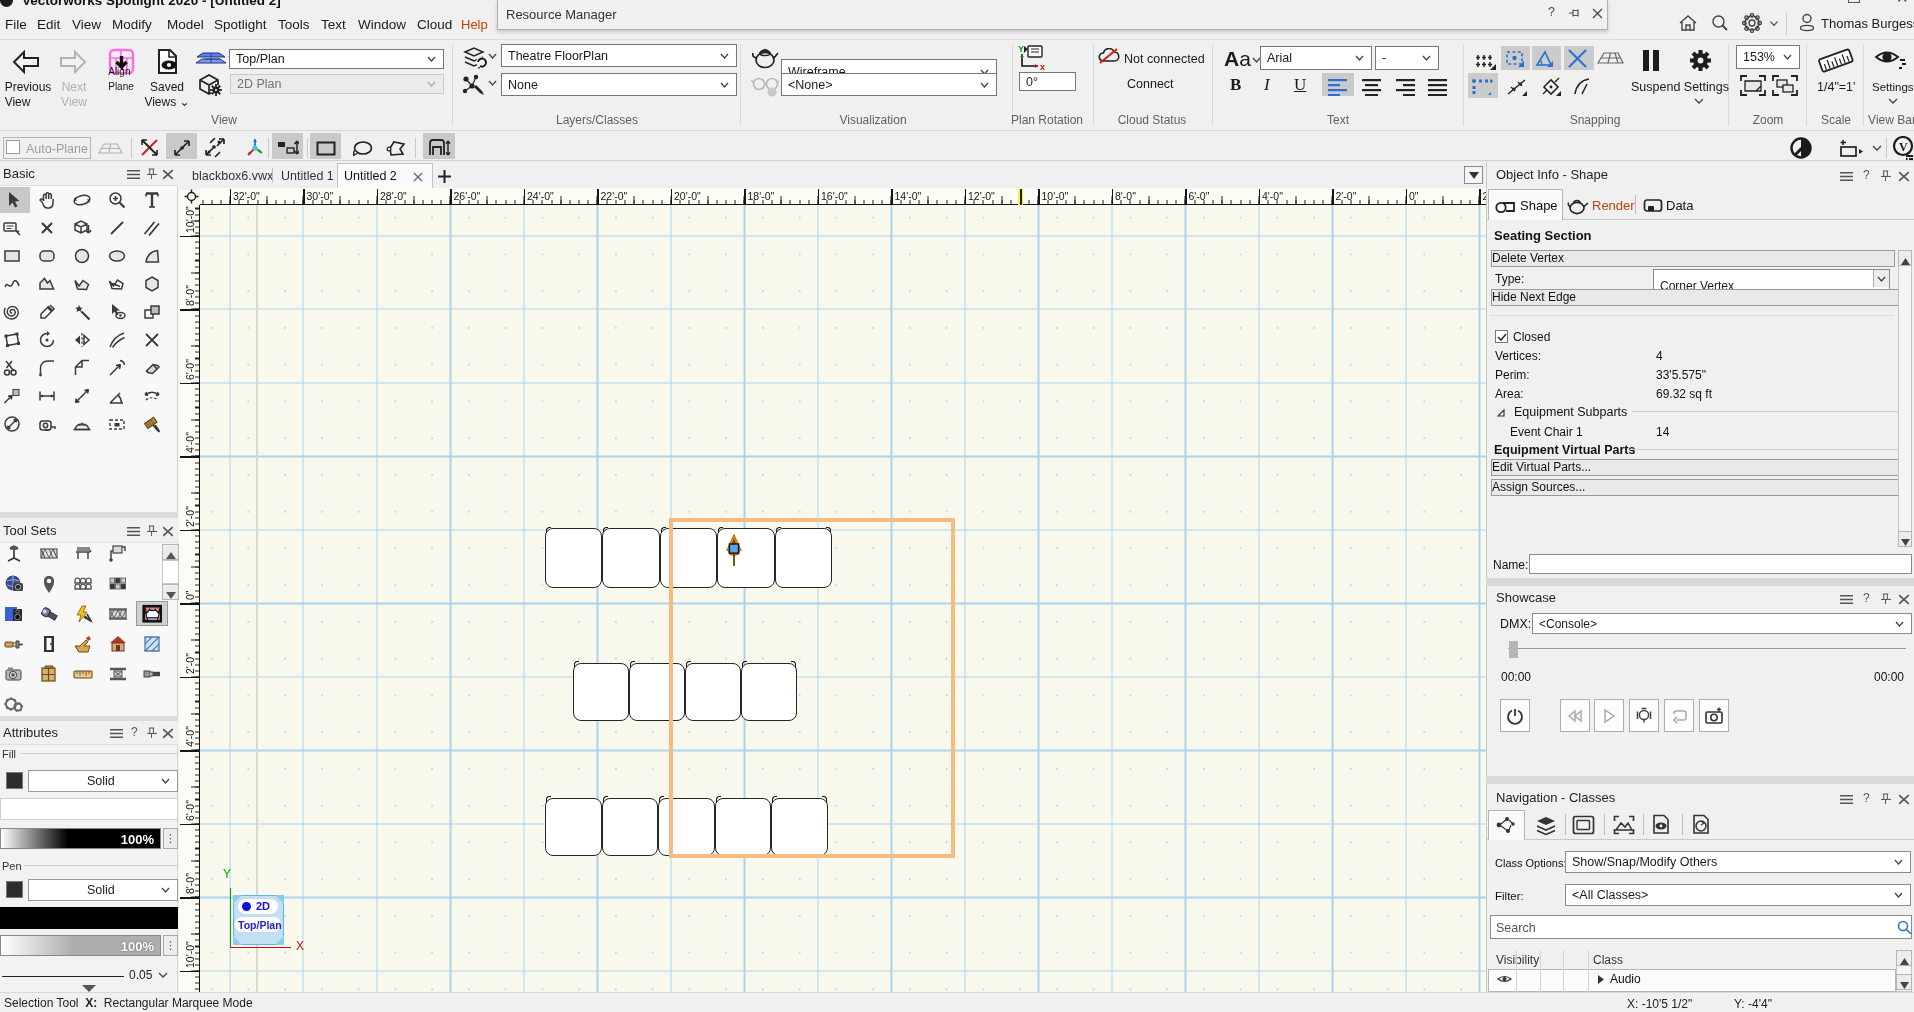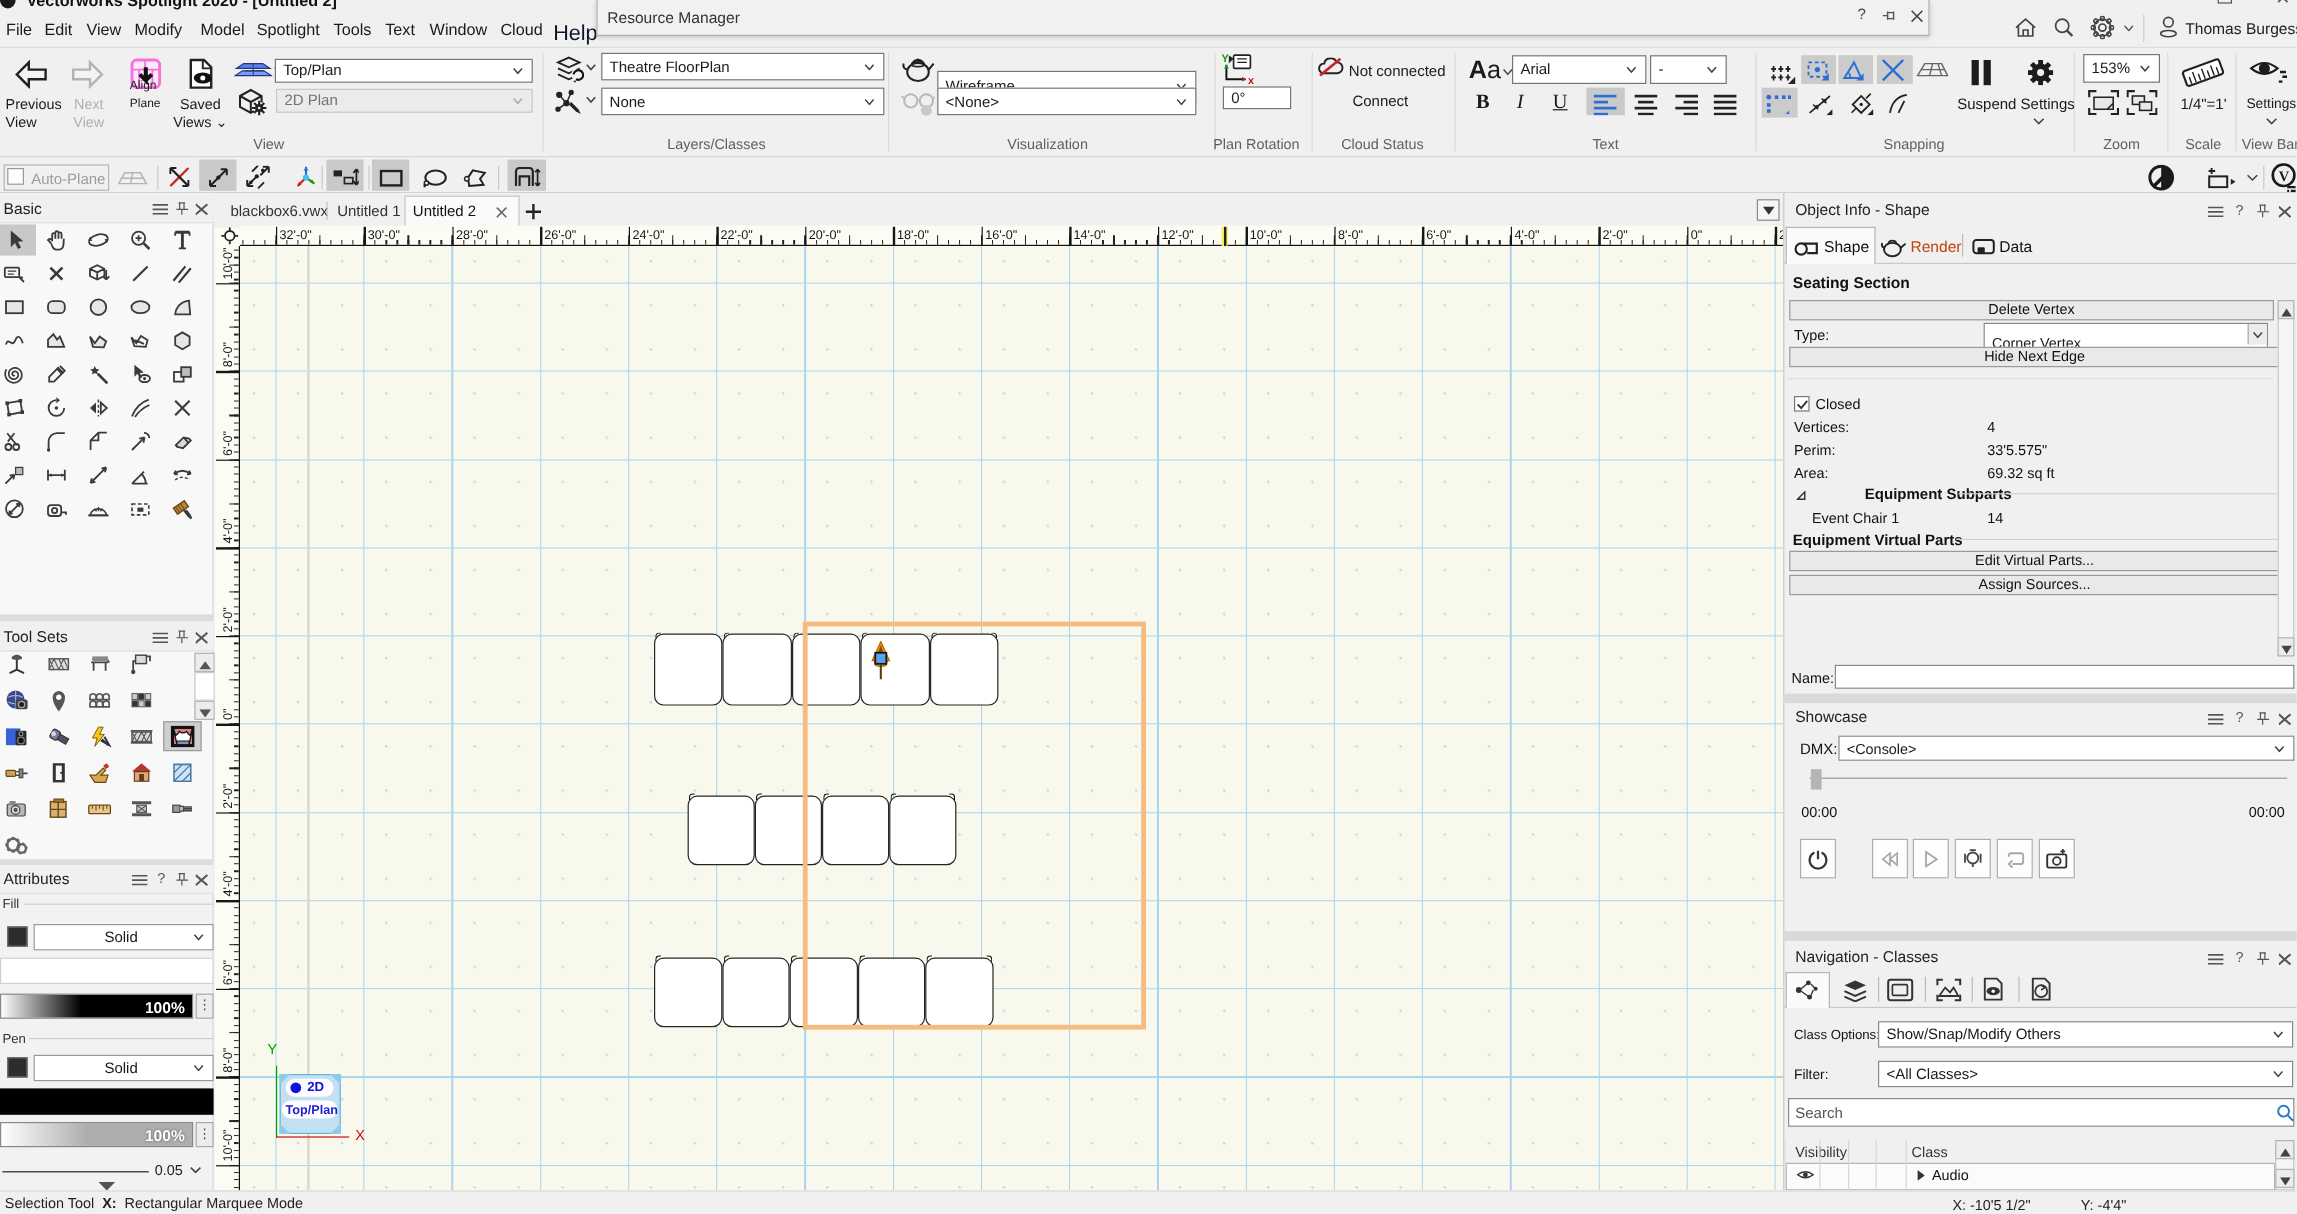--- a/index.html
+++ b/index.html
@@ -10,39 +10,39 @@
 .combo span{position:absolute;left:6px;top:50%;transform:translateY(-50%)}
 .cv{position:absolute;right:7px;top:50%;transform:translateY(-50%);width:9px;height:6px}
 .cv svg{display:block}
 .tick-t{position:absolute;width:1.5px;background:#161616}
 .tick-l{position:absolute;height:1.5px;background:#161616}
 .rlab{position:absolute;font-size:10.5px;color:#161616;white-space:nowrap}
 .chair{position:absolute;background:#fff;border:1.8px solid #262626;border-radius:8px}
 .hook{position:absolute;width:5px;height:5.5px;border-left:1.4px solid #111;border-top:1.4px solid #111;border-top-left-radius:3.5px}
 .mb-sel{position:absolute;background:#c9c9c9;top:133px;height:26px}
 .snap-sel{position:absolute;background:#cbcbcb}
-.obtn{position:absolute;left:1491px;width:409px;height:17px;background:#e9e9e9;border:1px solid #999;font-size:12px;text-align:center;line-height:15px;color:#111}
+.obtn{position:absolute;left:1491px;width:409px;height:17px;background:#e9e9e9;border:1px solid #999;font-size:12px;line-height:15px;color:#111}
 .olab{position:absolute;font-size:12px;color:#111;white-space:nowrap}
 .sbarr{position:absolute;width:16px;height:16px;background:#ececec;border:1px solid #b5b5b5;text-align:center}
 </style></head><body>
 <div class="a" style="left:0px;top:-6px;width:13px;height:13px;border-radius:50%;background:#1a1a1a"></div>
 <div class="a" style="left:22px;top:-7px;font-size:13.5px;font-weight:bold;color:#111;white-space:nowrap">Vectorworks Spotlight 2020 - [Untitled 2]</div>
 <div class="a" style="left:1848px;top:-7px;width:12px;height:10px;border:1.4px solid #555"></div>
 <div class="a" style="left:1896px;top:-11px;font-size:15px;color:#555">✕</div>
 <div class="a" style="left:5px;top:17px;font-size:13.5px;color:#1a1a1a">File</div>
 <div class="a" style="left:37px;top:17px;font-size:13.5px;color:#1a1a1a">Edit</div>
 <div class="a" style="left:72px;top:17px;font-size:13.5px;color:#1a1a1a">View</div>
 <div class="a" style="left:112px;top:17px;font-size:13.5px;color:#1a1a1a">Modify</div>
 <div class="a" style="left:167px;top:17px;font-size:13.5px;color:#1a1a1a">Model</div>
 <div class="a" style="left:214px;top:17px;font-size:13.5px;color:#1a1a1a">Spotlight</div>
 <div class="a" style="left:278px;top:17px;font-size:13.5px;color:#1a1a1a">Tools</div>
 <div class="a" style="left:321px;top:17px;font-size:13.5px;color:#1a1a1a">Text</div>
 <div class="a" style="left:358px;top:17px;font-size:13.5px;color:#1a1a1a">Window</div>
 <div class="a" style="left:417px;top:17px;font-size:13.5px;color:#1a1a1a">Cloud</div>
-<div class="a" style="left:461px;top:17px;font-size:18px;color:#0f172a">Help</div>
+<div class="a" style="left:461px;top:17px;font-size:13px;color:#c2410c">Help</div>
 <div class="a" style="left:0;top:39px;width:1914px;height:1px;background:#dcdcdc"></div>
 <div class="a" style="left:0;top:130px;width:1914px;height:1px;background:#d6d6d6"></div>
 <div class="divider" style="left:452px"></div>
 <div class="divider" style="left:740px"></div>
 <div class="divider" style="left:1012px"></div>
 <div class="divider" style="left:1093px"></div>
 <div class="divider" style="left:1212px"></div>
 <div class="divider" style="left:1463px"></div>
 <div class="divider" style="left:1728px"></div>
 <div class="divider" style="left:1806px"></div>
@@ -1072,21 +1072,21 @@
 <div class="olab" style="left:1513px;top:330px">Closed</div>
 <div class="olab" style="left:1495px;top:349px">Vertices:</div>
 <div class="olab" style="left:1656px;top:349px">4</div>
 <div class="olab" style="left:1495px;top:368px">Perim:</div>
 <div class="olab" style="left:1656px;top:368px">33'5.575"</div>
 <div class="olab" style="left:1495px;top:387px">Area:</div>
 <div class="olab" style="left:1656px;top:387px">69.32 sq ft</div>
 <svg class="a" style="left:1497px;top:409px" width="8" height="8" viewBox="0 0 8 8">
     <path d="M7 1 L7 7 L1 7 Z" fill="none" stroke="#333" stroke-width="1.2"></path>
   </svg>
-<div class="olab" style="left:1554px;top:405px;font-weight:bold;font-size:12.5px">Equipment Subparts</div>
+<div class="olab" style="left:1514px;top:405px;font-weight:normal;font-size:12.5px">Equipment Subparts</div>
 <div class="a" style="left:1632px;top:411px;width:266px;height:1px;background:#cfcfcf"></div>
 <div class="olab" style="left:1510px;top:425px">Event Chair 1</div>
 <div class="olab" style="left:1656px;top:425px">14</div>
 <div class="olab" style="left:1494px;top:443px;font-weight:bold;font-size:12.5px">Equipment Virtual Parts</div>
 <div class="a" style="left:1630px;top:449px;width:268px;height:1px;background:#cfcfcf"></div>
 <div class="obtn" style="top:459px">Edit Virtual Parts...</div>
 <div class="obtn" style="top:479px">Assign Sources...</div>
 <div class="a" style="left:1898px;top:250px;width:14px;height:297px;background:#f5f5f5;border:1px solid #c5c5c5"></div>
 <div class="sbarr" style="left:1898px;top:250px;width:14px"><svg width="9" height="7" style="margin-top:4px">
       <path d="M4.5 0 L9 7 H0 Z" fill="#444"></path>

